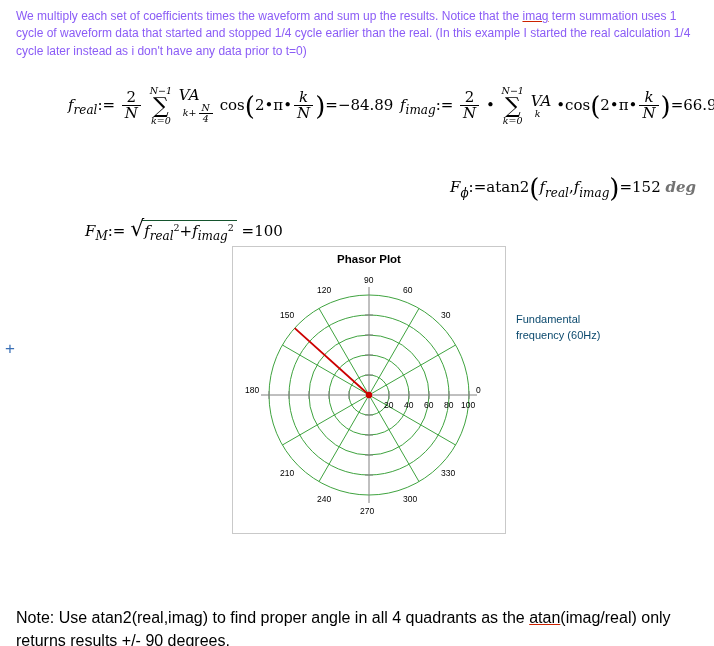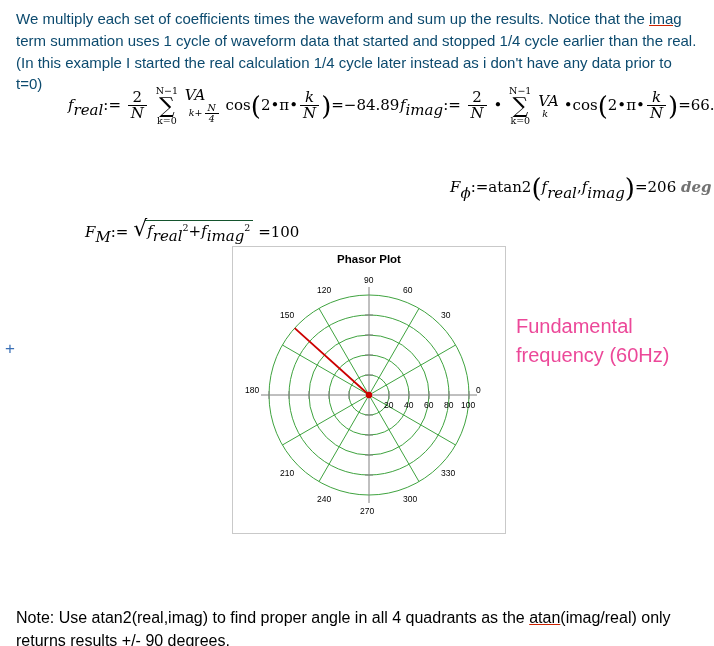--- a/index.html
+++ b/index.html
@@ -21,23 +21,23 @@
     width: 714px;
     height: 646px;
   }
 
   
   .intro {
     position: absolute;
     left: 16px;
     top: 8px;
     width: 684px;
-    font-size: 15px;
+    font-size: 12px;
     line-height: 1.45;
-    color: #0c4a6e;
+    color: #8b5cf6;
   }
   .u-red {
     text-decoration: underline;
     text-decoration-color: #cc2200;
     text-decoration-style: solid;
   }
 
   
   .math-row-1 {
     position: absolute;
@@ -53,21 +53,21 @@
     font-size: 15px;
     white-space: nowrap;
   }
 
   .eq-real { left: 8px; top: 0px; }
   .eq-imag { left: 340px; top: 0px; }
 
   
   .v { font-style: italic; }
   .sub {
-    font-size: 15px;
+    font-size: 12px;
     vertical-align: -0.35em;
     font-style: italic;
   }
   .sup {
     font-size: 9.5px;
     vertical-align: 0.55em;
     font-style: normal;
   }
 
   
@@ -89,20 +89,21 @@
   .sum {
     display: inline-block;
     vertical-align: middle;
     text-align: center;
     line-height: 1.0;
     margin: 0 2px;
   }
   .sum .lim {
     display: block;
     font-size: 9.5px;
+    font-style: italic;
   }
   .sum .sig {
     display: block;
     font-size: 22px;
     font-family: "DejaVu Serif", serif;
     line-height: 0.95;
   }
 
   
   .paren {
@@ -189,23 +190,23 @@
     left: 0;
     top: 20px;
   }
 
   
   .annot {
     position: absolute;
     left: 516px;
     top: 312px;
     width: 190px;
-    font-size: 20px;
+    font-size: 11px;
     line-height: 1.45;
-    color: #ec4899;
+    color: #0c4a6e;
   }
 
   
   .plus-mark {
     position: absolute;
     left: 5px;
     top: 340px;
     font-size: 17px;
     color: #3a6fb5;
     line-height: 1;
@@ -275,21 +276,21 @@
     <div class="eq eq-mag">
       <span class="v">F</span><span class="sub">M</span><span>:=</span>
       <span class="radical">
         <span class="sign">√</span>
         <span class="body"><span class="v">f</span><span class="sub">real</span><span class="sup">2</span><span>+</span><span class="v">f</span><span class="sub">imag</span><span class="sup">2</span></span>
       </span>
       <span>=</span><span>100</span>
     </div>
 
     <div class="eq eq-phase">
-      <span class="v">F</span><span class="sub">ϕ</span><span>:=</span><span>atan2</span><span class="paren">(</span><span class="v">f</span><span class="sub">real</span><span>,</span><span class="v">f</span><span class="sub">imag</span><span class="paren">)</span><span>=</span><span>206</span>&nbsp;<span class="deg">deg</span>
+      <span class="v">F</span><span class="sub">ϕ</span><span>:=</span><span>atan2</span><span class="paren">(</span><span class="v">f</span><span class="sub">real</span><span>,</span><span class="v">f</span><span class="sub">imag</span><span class="paren">)</span><span>=</span><span>152</span>&nbsp;<span class="deg">deg</span>
     </div>
   </div>
 
   <div class="plot-box">
     <div class="plot-title">Phasor Plot</div>
 
     <svg class="polar-svg" width="272" height="262" viewBox="0 0 272 262">
 
       <g fill="none" stroke="#3fa33f" stroke-width="1">
         <circle cx="136" cy="128" r="20"></circle>

